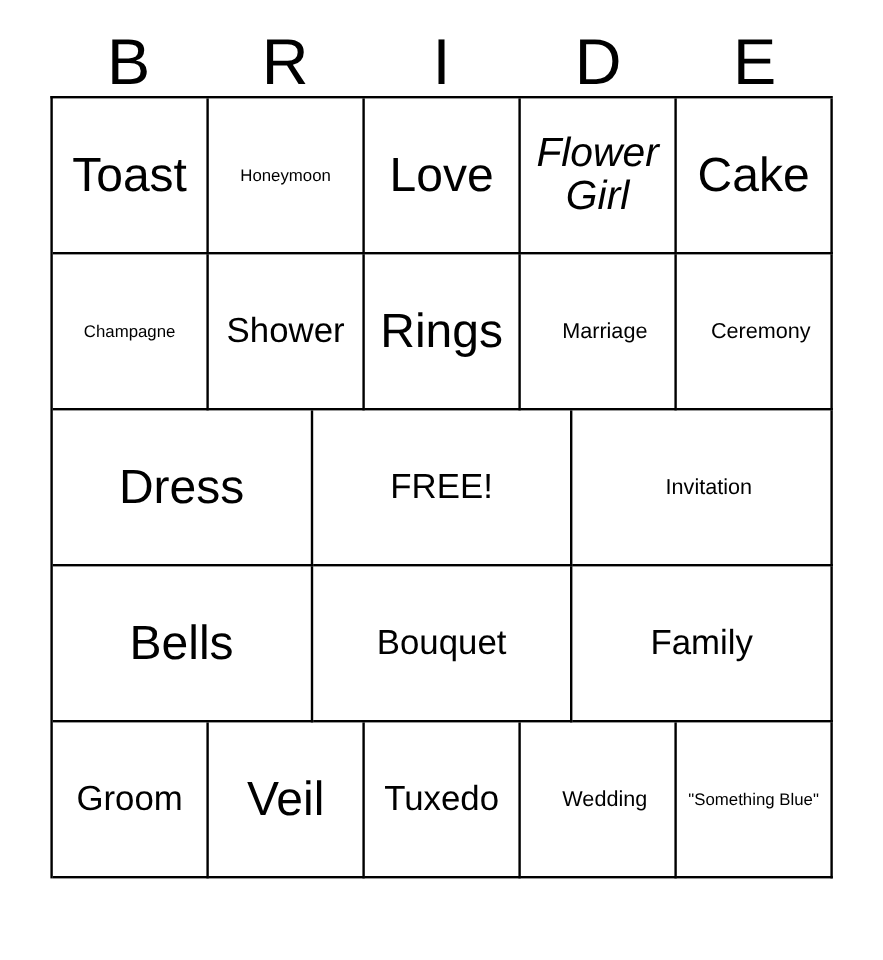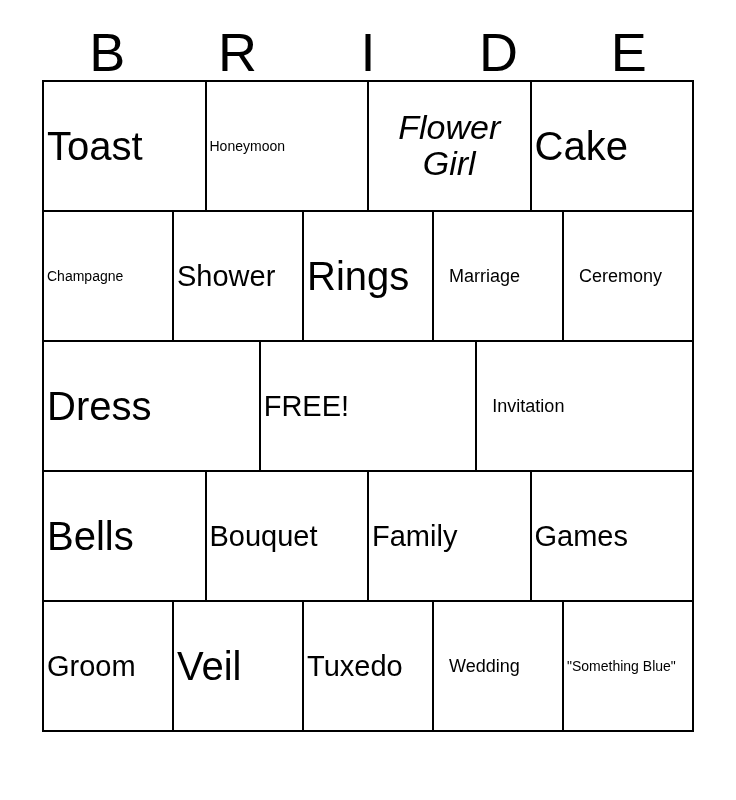--- a/index.html
+++ b/index.html
@@ -50,21 +50,21 @@
   }
   .cell {
     flex: 1 1 0;
     width: 130px;
     height: 130px;
     border-right: 2px solid #000;
     border-bottom: 2px solid #000;
     box-sizing: border-box;
     display: flex;
     align-items: center;
-    justify-content: flex-start;
+    justify-content: center;
     text-align: center;
     padding: 2px 3px;
     overflow: hidden;
   }
   .cell span {
     display: block;
     line-height: 1.05;
   }
   
   .fs-xl span { font-size: 40px; }
@@ -87,20 +87,23 @@
   </div>
 
   <div class="grid">
 
     <div class="grid-row">
       <div class="cell fs-xl">
           <span>Toast</span>
         </div>
       <div class="cell fs-xs">
           <span>Honeymoon</span>
+        </div>
+      <div class="cell fs-xl">
+          <span>Love</span>
         </div>
       <div class="cell fs-lg">
           <span>Flower Girl</span>
         </div>
       <div class="cell fs-xl">
           <span>Cake</span>
         </div>
     </div>
 
     <div class="grid-row">
@@ -136,23 +139,20 @@
     <div class="grid-row">
       <div class="cell fs-xl">
           <span>Bells</span>
         </div>
       <div class="cell fs-md">
           <span>Bouquet</span>
         </div>
       <div class="cell fs-md">
           <span>Family</span>
         </div>
-      <div class="cell fs-md">
-          <span>Games</span>
-        </div>
     </div>
 
     <div class="grid-row">
       <div class="cell fs-md">
           <span>Groom</span>
         </div>
       <div class="cell fs-xl">
           <span>Veil</span>
         </div>
       <div class="cell fs-md">

